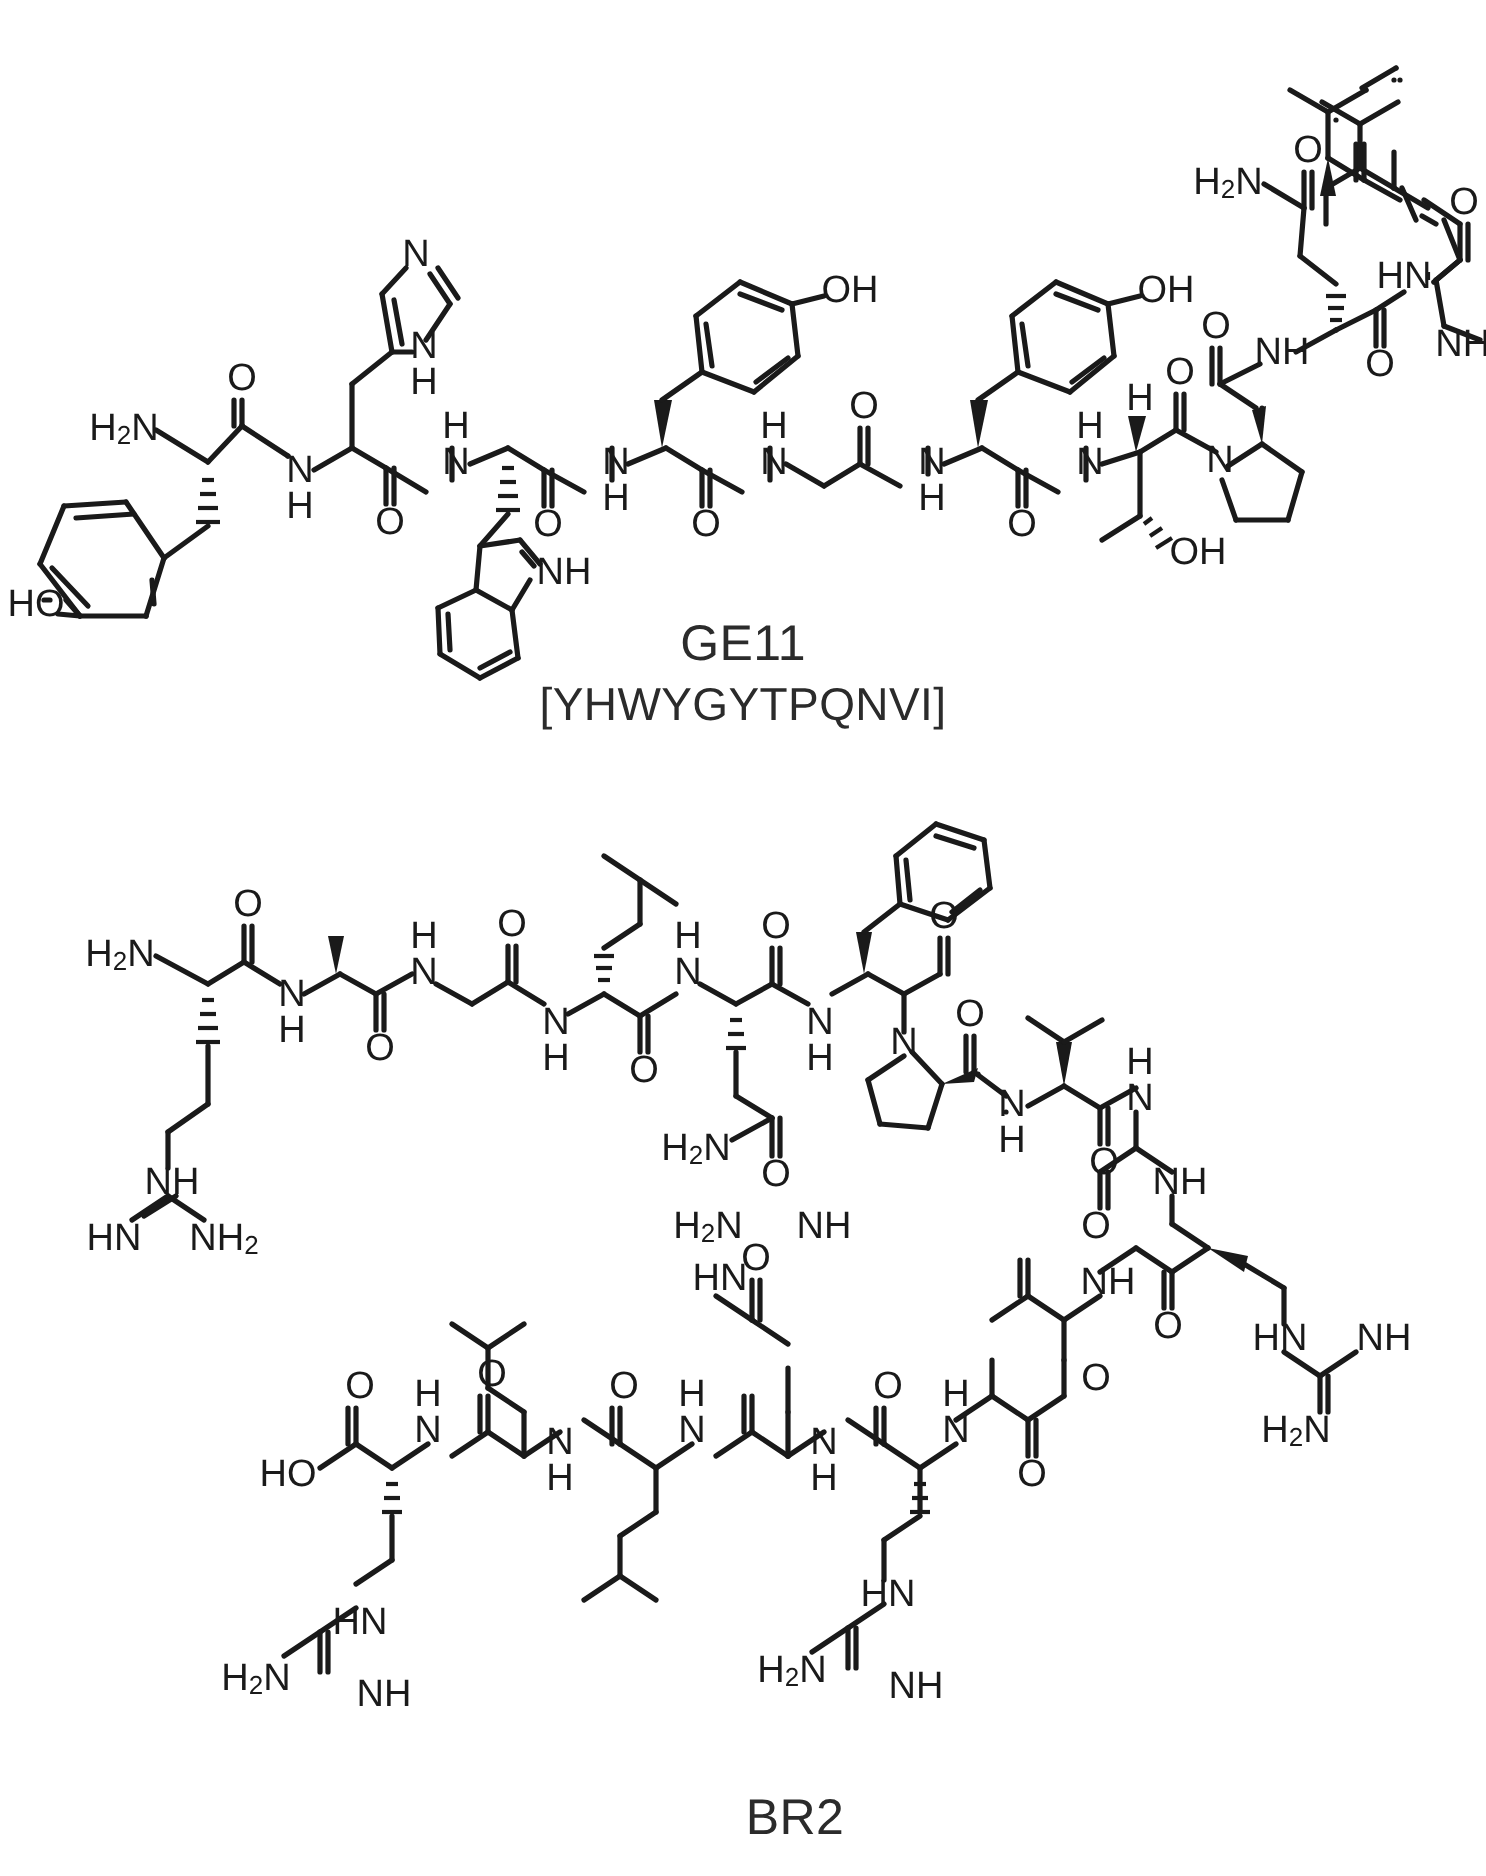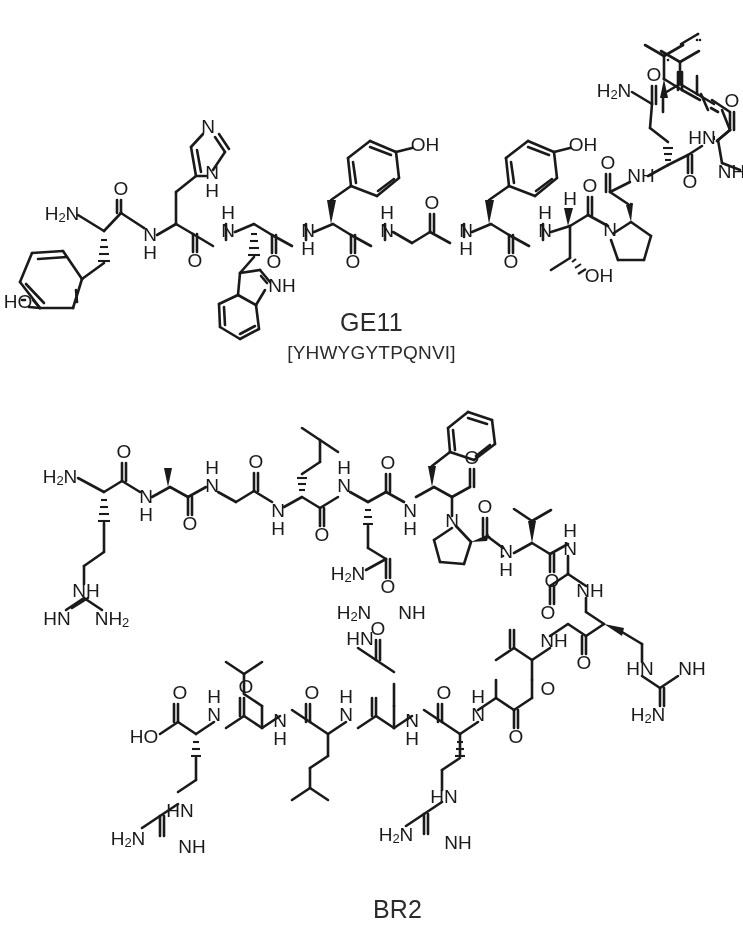--- a/index.html
+++ b/index.html
@@ -61,21 +61,21 @@
     text-align: center;
     width: 743px;
     color: #2b2b2b;
   }
   .capt-block .nm {
     font-size: 25px;
     line-height: 30px;
     letter-spacing: 0.2px;
   }
   .capt-block .sq {
-    font-size: 19px;
+    font-size: 23px;
     line-height: 31px;
     letter-spacing: 0.2px;
   }
 </style>
 </head>
 <body>
 
 <div id="figure">
 
   <svg class="struct" viewBox="0 0 743 938">

